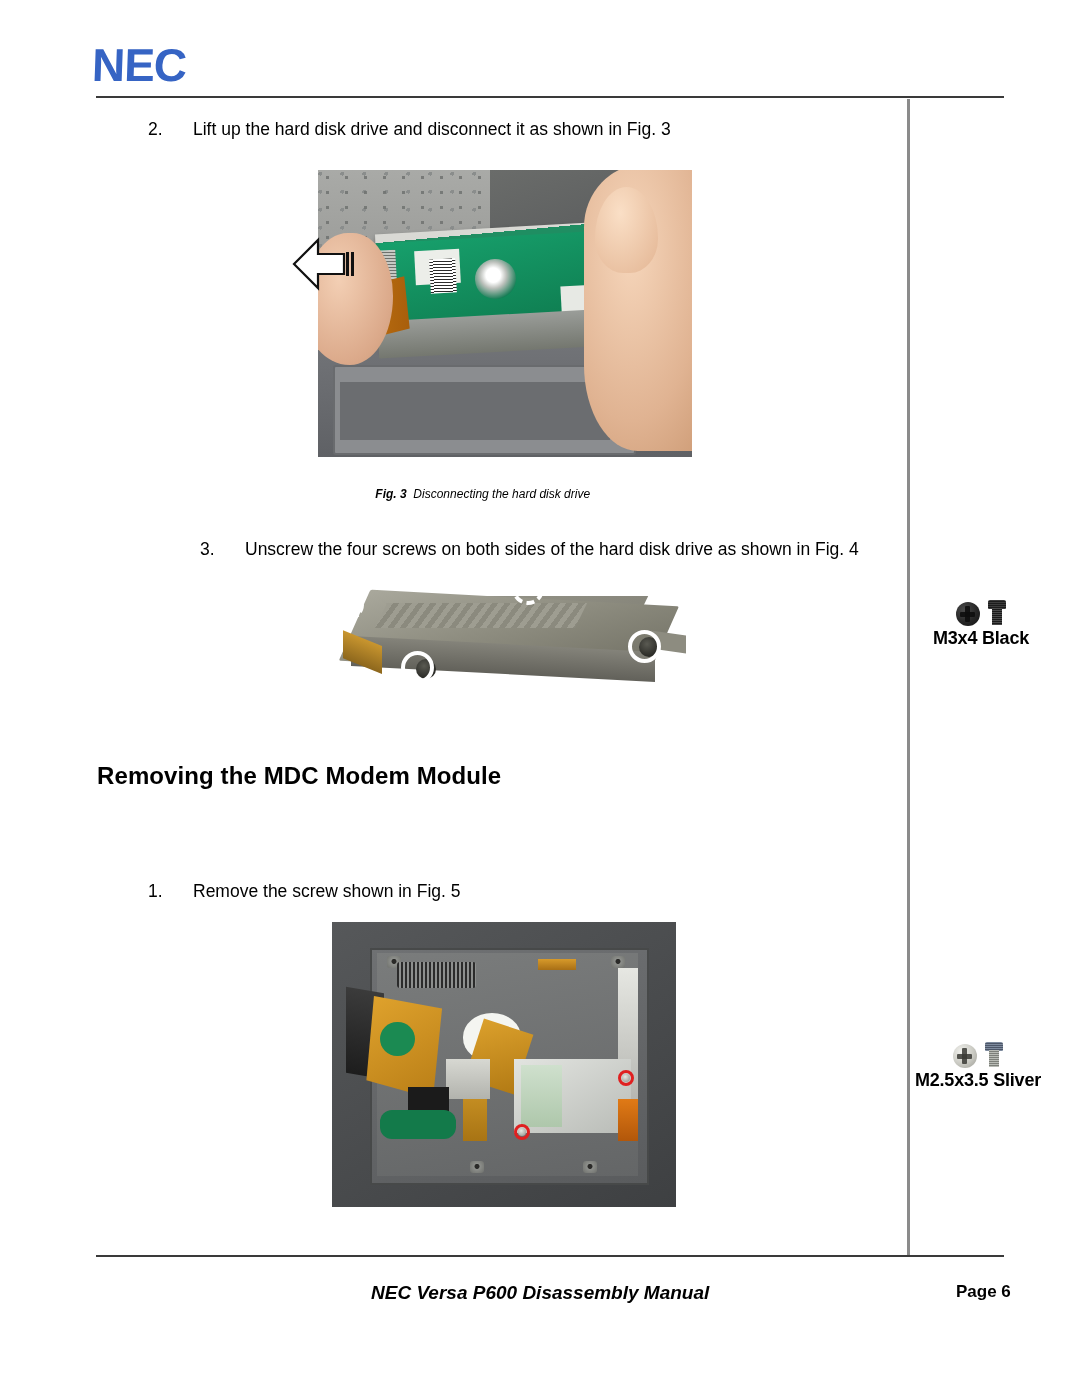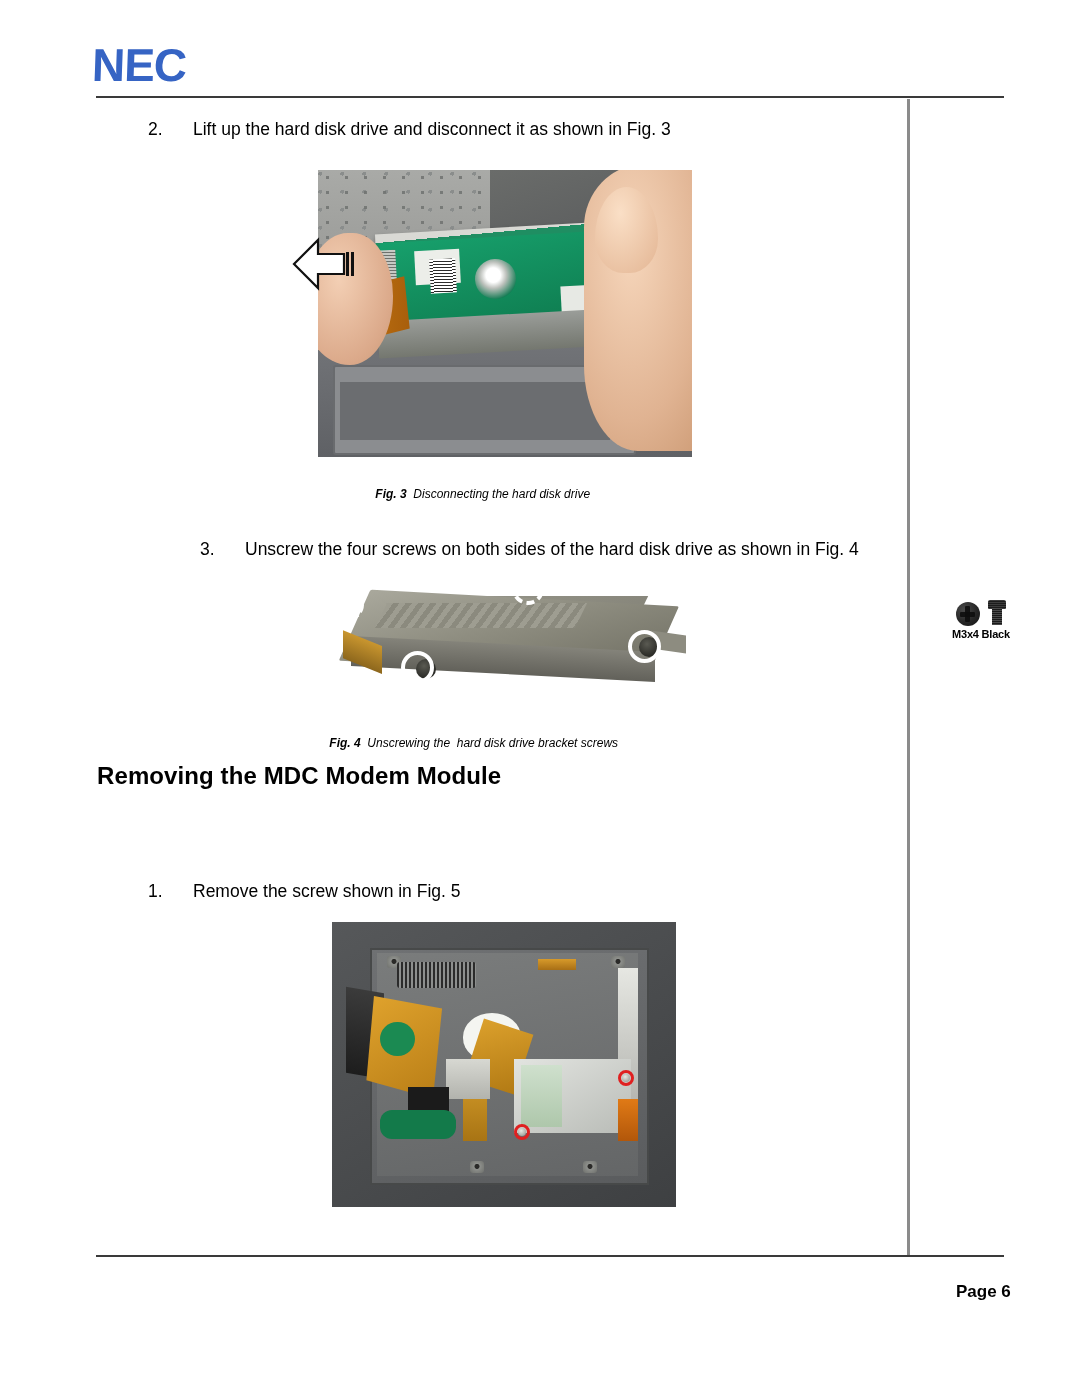--- a/index.html
+++ b/index.html
@@ -128,21 +128,21 @@
     text-align: center;
   }
   .screw-note .pics {
     display: flex;
     align-items: flex-end;
     justify-content: center;
     gap: 7px;
     height: 30px;
   }
   .screw-note .lbl {
-    font-size: 11px;
+    font-size: 18px;
     font-weight: bold;
     letter-spacing: -0.2px;
     margin-top: 2px;
     white-space: nowrap;
   }
   .note-m3   { left: 906px; top: 596px; width: 150px; }
   .note-m25  { left: 898px; top: 1038px; width: 160px; }
 
   
   .scr-head {
@@ -478,23 +478,20 @@
     <div class="f4-conn"></div>
     <div class="f4-tab-r"></div>
     <div class="screwhole" style="left:27%;top:64%;width:20px;height:20px;"></div>
     <div class="screwhole" style="left:85%;top:47%;width:20px;height:20px;"></div>
     <div class="circle-dash f4-c1"></div>
     <div class="circle-dash f4-c2"></div>
     <div class="circle-sol f4-c3"></div>
     <div class="circle-sol f4-c4"></div>
   </div>
 
-  <div class="caption cap-4">
-    <span class="fignum">Fig. 4</span><span>  Unscrewing the  hard disk drive bracket screws</span>
-  </div>
 
   <div class="screw-note note-m3">
     <div class="pics">
       <div class="scr-head black">
         <span class="cross-v"></span>
           <span class="cross-h"></span>
       </div>
       <div class="scr-side black">
         <span class="cap"></span>
           <span class="shaft"></span>
@@ -538,16 +535,30 @@
       <span class="head"></span>
         <span class="ring"></span>
     </div>
     <div class="f5-screwpt f5-sp2">
       <span class="head"></span>
         <span class="ring"></span>
     </div>
   </div>
 
 
-
+  <div class="screw-note note-m25">
+    <div class="pics">
+      <div class="scr-head silver">
+        <span class="cross-v"></span>
+          <span class="cross-h"></span>
+      </div>
+      <div class="scr-side silver">
+        <span class="cap"></span>
+          <span class="shaft"></span>
+      </div>
+    </div>
+    <div class="lbl">M2.5x3.5 Sliver</div>
+  </div>
+
+  <div class="footer-title">NEC Versa P600 Disassembly Manual</div>
   <div class="footer-page">Page 6</div>
 
 </div>
 
 </body></html>

